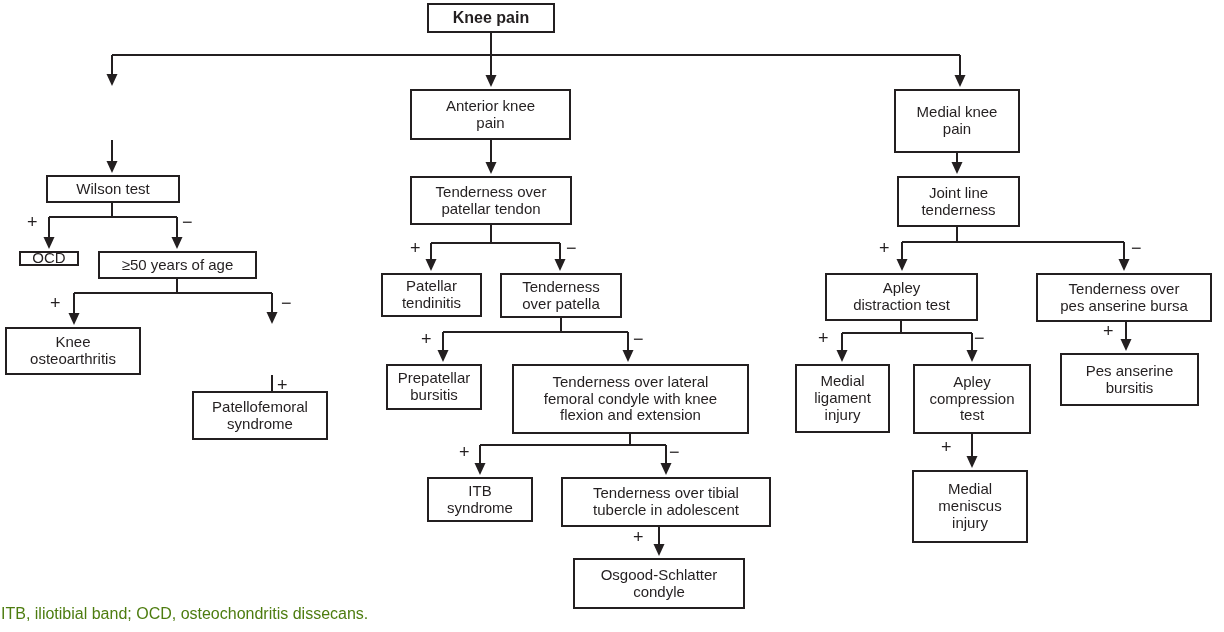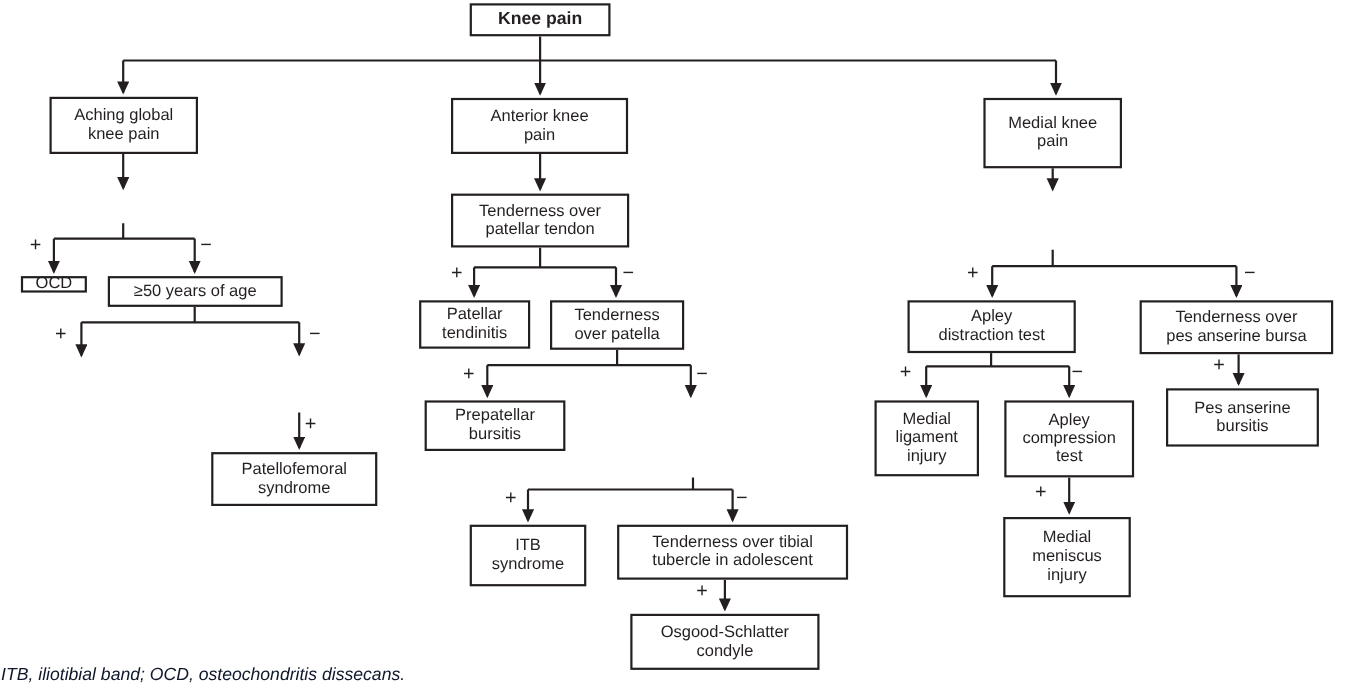--- a/index.html
+++ b/index.html
@@ -12,21 +12,21 @@
   .node{
     position:absolute;box-sizing:border-box;border:2px solid #231f20;background:#ffffff;
     display:flex;align-items:center;justify-content:center;text-align:center;
     font-size:15px;line-height:1.13;white-space:pre-line;padding:1px 0;
   }
   .node--title{font-weight:bold;font-size:16px;}
   .sign{
     position:absolute;font-size:18px;line-height:1;color:#231f20;
   }
   .caption{
-    position:absolute;left:1px;top:605px;font-size:16px;color:#0f172a;font-style:italic;
+    position:absolute;left:1px;top:605px;font-size:16px;color:#4d7c0f;
   }
 </style>
 </head>
 <body>
 
 <div id="canvas">
 
   <svg id="connectors" viewBox="0 0 1224 632" xmlns="http://www.w3.org/2000/svg">
     <defs>
       <marker id="arrow" markerUnits="userSpaceOnUse" markerWidth="14" markerHeight="13" refX="10" refY="5.5" orient="auto">
@@ -66,46 +66,52 @@
       <path d="M1124,242 V269" marker-end="url(#arrow)"></path>
       <path d="M842,333 V360" marker-end="url(#arrow)"></path>
       <path d="M972,333 V360" marker-end="url(#arrow)"></path>
       <path d="M972,434 V466" marker-end="url(#arrow)"></path>
       <path d="M1126,322 V349" marker-end="url(#arrow)"></path>
     </g>
   </svg>
 
   <div class="node node--title" style="left:427px;top:3px;width:128px;height:30px">Knee pain</div>
 
-  <div class="node" style="left:45px;top:88px;width:135px;height:52px">Aching global
-knee pain</div>
+  <div class="node" style="left:46px;top:175px;width:134px;height:28px">Wilson test</div>
   <div class="node" style="left:19px;top:251px;width:60px;height:15px">OCD</div>
   <div class="node" style="left:98px;top:251px;width:159px;height:28px">≥50 years of age</div>
-  <div class="node" style="left:192px;top:411px;width:151px;height:49px">Patellofemoral
+  <div class="node" style="left:5px;top:327px;width:136px;height:48px">Knee
+osteoarthritis</div>
+  <div class="node" style="left:192px;top:391px;width:136px;height:49px">Patellofemoral
 syndrome</div>
 
   <div class="node" style="left:410px;top:89px;width:161px;height:51px">Anterior knee
 pain</div>
   <div class="node" style="left:410px;top:176px;width:162px;height:49px">Tenderness over
 patellar tendon</div>
   <div class="node" style="left:381px;top:273px;width:101px;height:44px">Patellar
 tendinitis</div>
   <div class="node" style="left:500px;top:273px;width:122px;height:45px">Tenderness
 over patella</div>
-  <div class="node" style="left:386px;top:364px;width:128px;height:46px">Prepatellar
+  <div class="node" style="left:386px;top:364px;width:96px;height:46px">Prepatellar
 bursitis</div>
-  <div class="node" style="left:427px;top:477px;width:106px;height:56px">ITB
+  <div class="node" style="left:512px;top:364px;width:237px;height:70px">Tenderness over lateral
+femoral condyle with knee
+flexion and extension</div>
+  <div class="node" style="left:427px;top:477px;width:106px;height:45px">ITB
 syndrome</div>
   <div class="node" style="left:561px;top:477px;width:210px;height:50px">Tenderness over tibial
 tubercle in adolescent</div>
   <div class="node" style="left:573px;top:558px;width:172px;height:51px">Osgood-Schlatter
 condyle</div>
 
   <div class="node" style="left:894px;top:89px;width:126px;height:64px">Medial knee
 pain</div>
+  <div class="node" style="left:897px;top:176px;width:123px;height:51px">Joint line
+tenderness</div>
   <div class="node" style="left:825px;top:273px;width:153px;height:48px">Apley
 distraction test</div>
   <div class="node" style="left:1036px;top:273px;width:176px;height:49px">Tenderness over
 pes anserine bursa</div>
   <div class="node" style="left:795px;top:364px;width:95px;height:69px">Medial
 ligament
 injury</div>
   <div class="node" style="left:913px;top:364px;width:118px;height:70px">Apley
 compression
 test</div>

